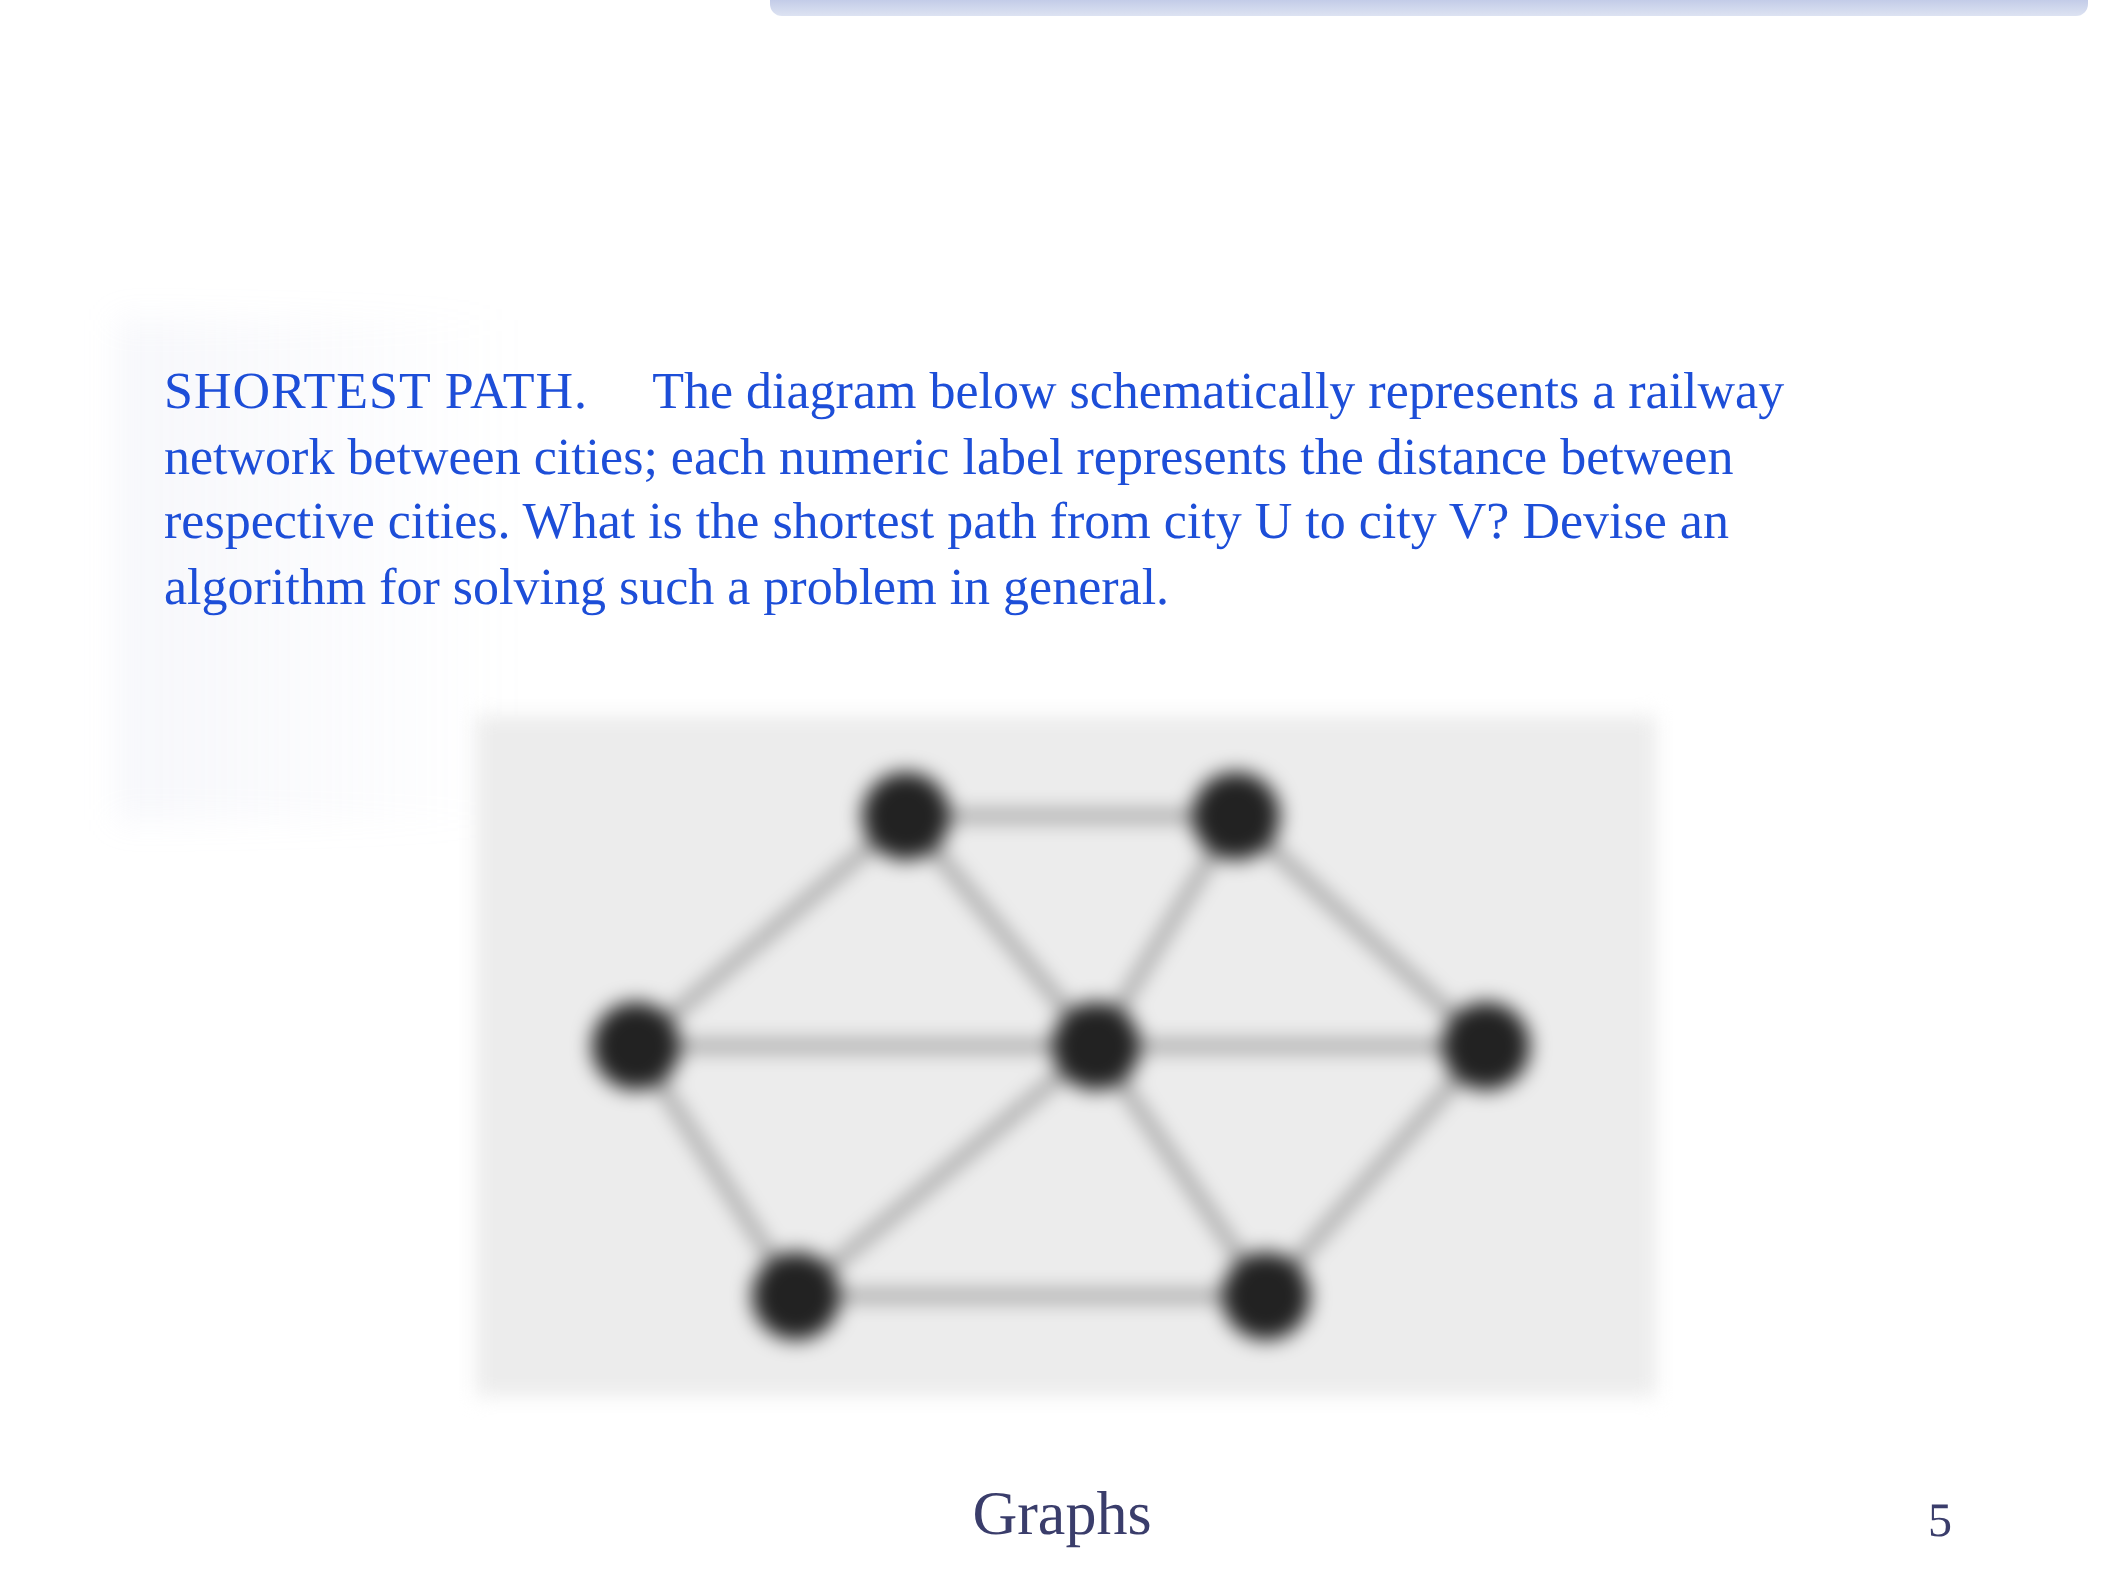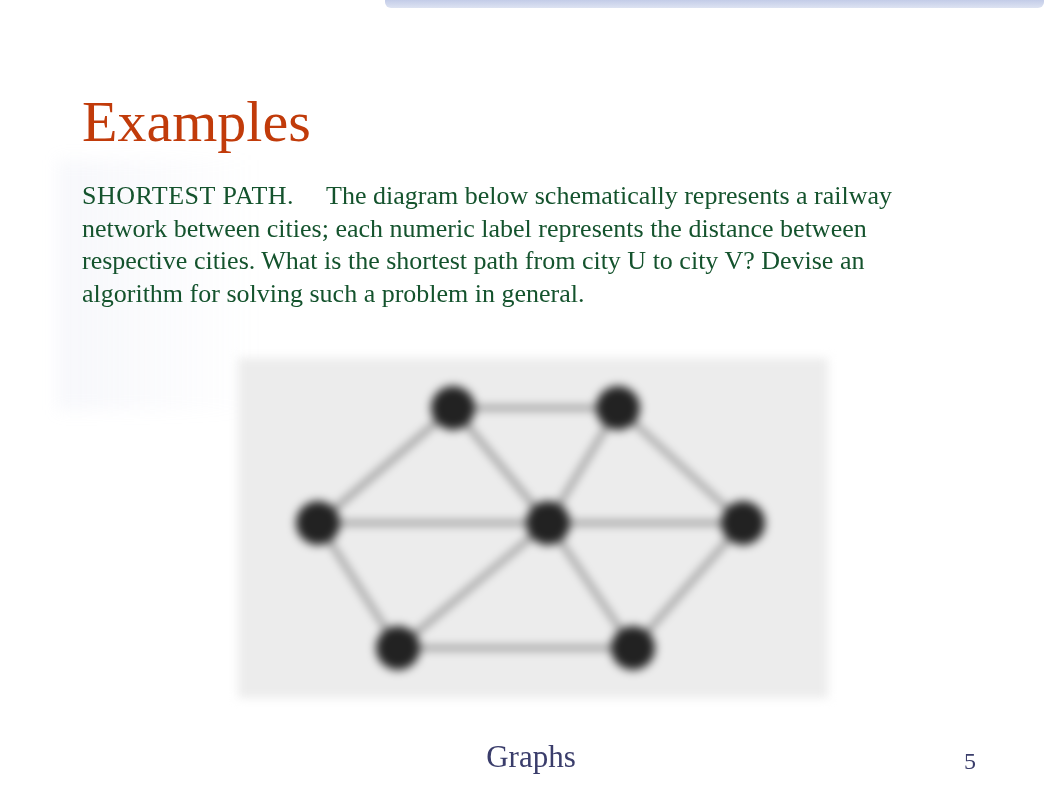--- a/index.html
+++ b/index.html
@@ -41,21 +41,21 @@
       color: #c13b0a;
       font-family: Georgia, 'Times New Roman', serif;
     }
     .body-text {
       position: absolute;
       top: 180px;
       left: 82px;
       right: 150px;
       font-size: 26px;
       line-height: 1.25;
-      color: #14532d;
+      color: #1d4ed8;
       font-family: Georgia, 'Times New Roman', serif;
     }
     .label-strong {
       letter-spacing: 0.5px;
     }
     .diagram-area {
       position: absolute;
       top: 358px;
       left: 238px;
       width: 590px;
@@ -95,21 +95,20 @@
       filter: blur(8px);
     }
   </style>
 </head>
 <body>
 
 <div class="top-accent"></div>
 <div class="left-faint"></div>
 
 <div class="slide-content">
-  <h1 class="title">Examples</h1>
 
   <div class="body-text">
     <span class="label-strong">SHORTEST PATH.</span>
     &nbsp;&nbsp;&nbsp;
     <span>The diagram below schematically represents a railway network between cities; each numeric label represents the distance between respective cities. What is the shortest path from city U to city V? Devise an algorithm for solving such a problem in general.</span>
   </div>
 
   <div class="diagram-area">
     <svg class="diagram-svg" viewBox="0 0 590 340">
       <g id="edges-group" stroke="#555" stroke-width="3">

